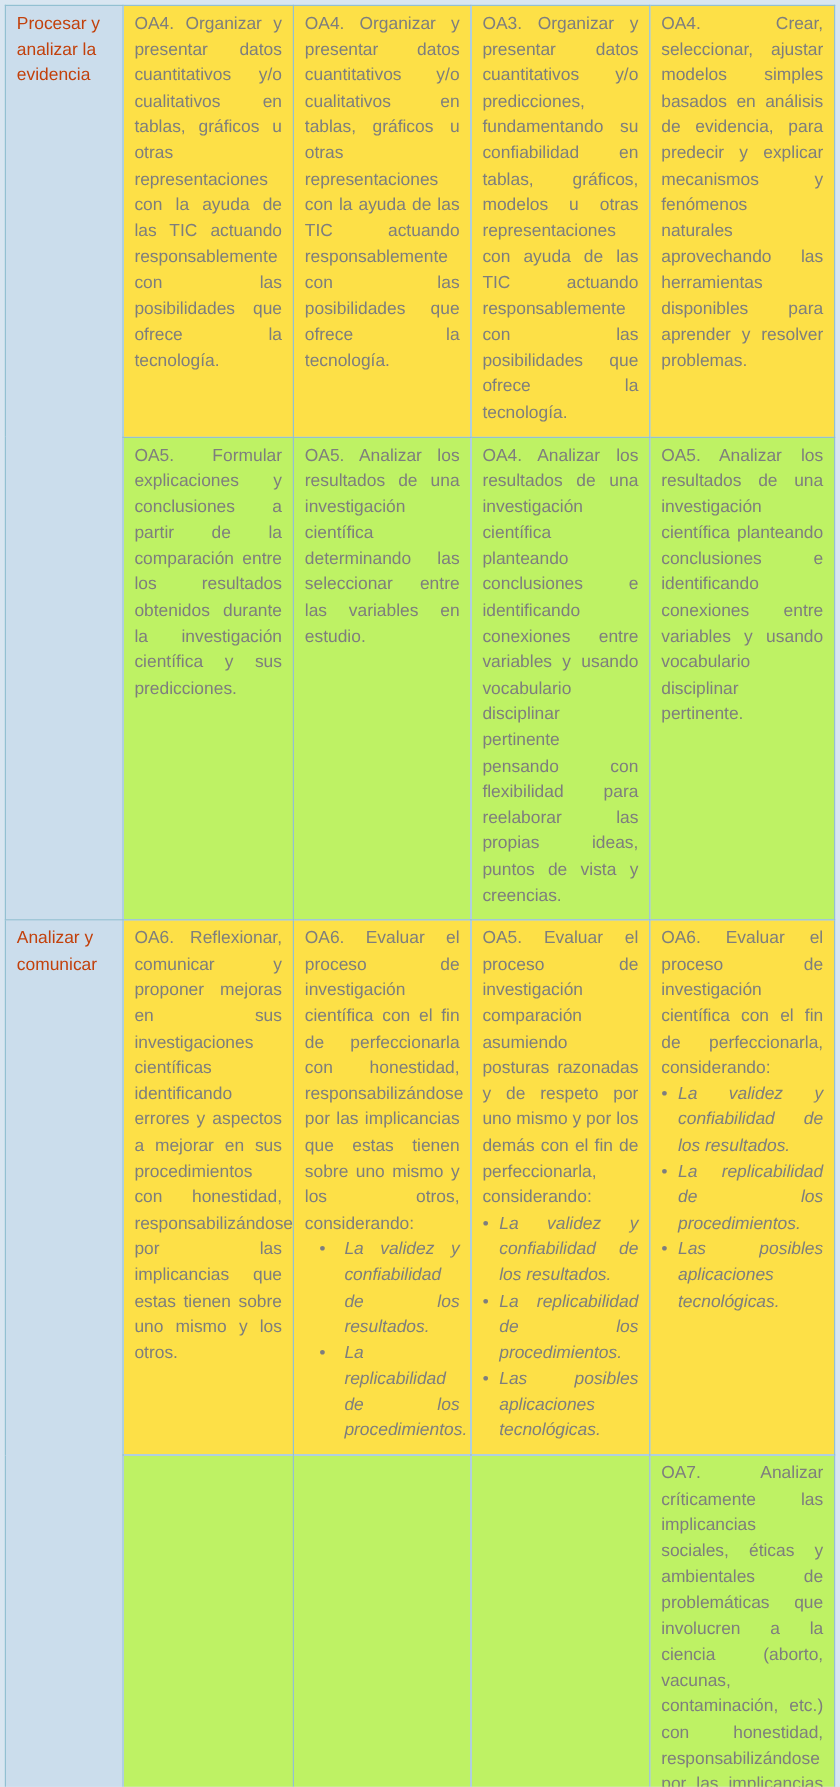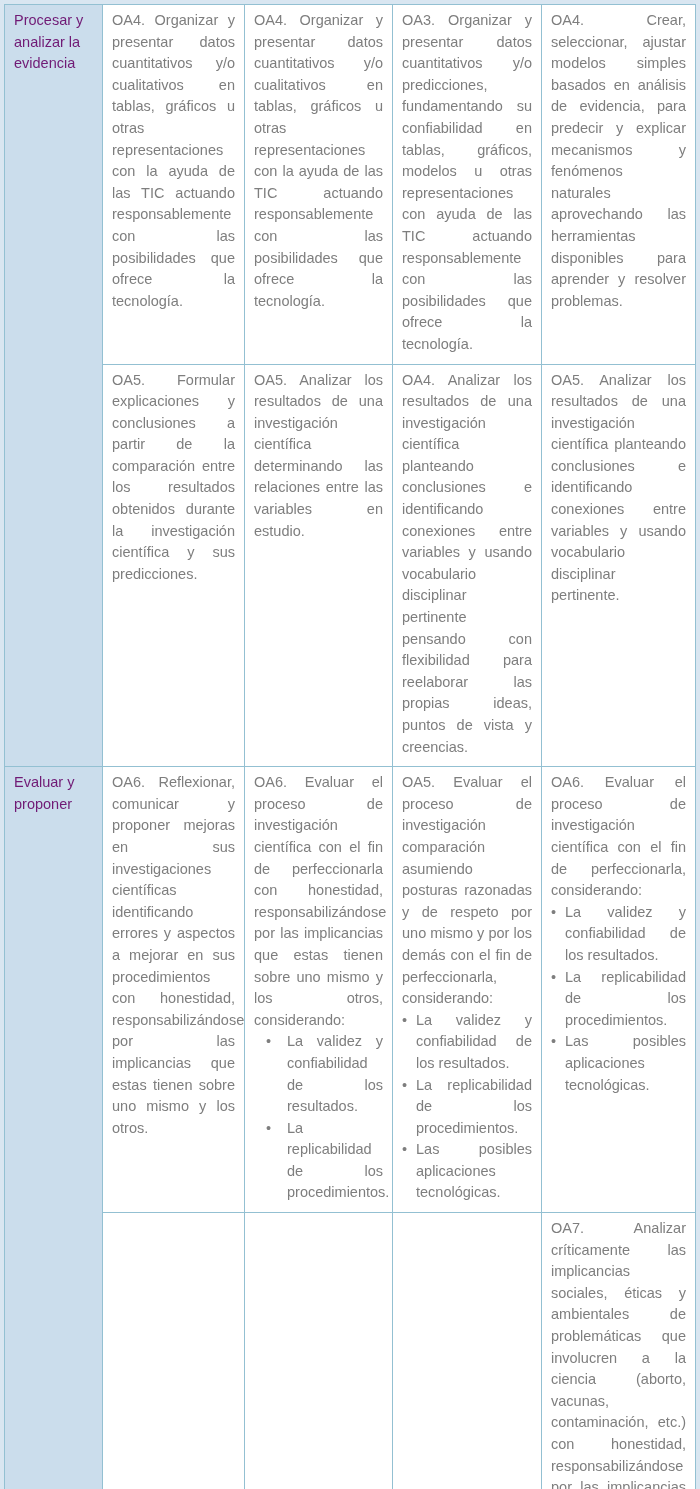--- a/index.html
+++ b/index.html
@@ -23,39 +23,40 @@
   }
   table.obj-table td {
     border: 1px solid #93c0d2;
     vertical-align: top;
     padding: 5px 9px 8px 9px;
     font-size: 14.5px;
     line-height: 21.6px;
     color: #7e7e7e;
     overflow: hidden;
   }
-  tr.row-blue td { background: #ffffff; }
-  tr.row-white td { background: #ffffff; }
+  tr.row-blue td { background: #fde047; }
+  tr.row-white td { background: #bef264; }
   td.group-hdr {
     background: #cbddec !important;
     color: #44546a;
     text-align: left;
   }
   .cell-text {
     text-align: justify;
     text-justify: inter-word;
   }
   .hdr-text {
     text-align: left;
-    color: #701a75;
+    color: #c2410c;
   }
   ul.bullets {
     list-style: none;
     margin: 0;
     padding: 0;
+    font-style: italic;
   }
   ul.bullets li {
     position: relative;
     text-align: justify;
     text-justify: inter-word;
   }
   
   ul.bullets.tight li { padding-left: 14px; }
   ul.bullets.tight li::before {
     content: "\2022";
@@ -102,33 +103,33 @@
         <td>
           <div class="cell-text">OA4. Crear, seleccionar, ajustar modelos simples basados en análisis de evidencia, para predecir y explicar mecanismos y fenómenos naturales aprovechando las herramientas disponibles para aprender y resolver problemas.</div>
         </td>
       </tr>
 
       <tr class="row-white" style="height:353px">
         <td>
           <div class="cell-text">OA5. Formular explicaciones y conclusiones a partir de la comparación entre los resultados obtenidos durante la investigación científica y sus predicciones.</div>
         </td>
         <td>
-          <div class="cell-text">OA5. Analizar los resultados de una investigación científica determinando las relaciones entre las variables en estudio.</div>
+          <div class="cell-text">OA5. Analizar los resultados de una investigación científica determinando las seleccionar entre las variables en estudio.</div>
         </td>
         <td>
           <div class="cell-text">OA4. Analizar los resultados de una investigación científica planteando conclusiones e identificando conexiones entre variables y usando vocabulario disciplinar pertinente pensando con flexibilidad para reelaborar las propias ideas, puntos de vista y creencias.</div>
         </td>
         <td>
           <div class="cell-text">OA5. Analizar los resultados de una investigación científica planteando conclusiones e identificando conexiones entre variables y usando vocabulario disciplinar pertinente.</div>
         </td>
       </tr>
 
       <tr class="row-blue" style="height:415px">
         <td class="group-hdr" rowspan="3">
-          <div class="hdr-text">Evaluar y proponer</div>
+          <div class="hdr-text">Analizar y comunicar</div>
         </td>
         <td>
           <div class="cell-text">OA6. Reflexionar, comunicar y proponer mejoras en sus investigaciones científicas identificando errores y aspectos a mejorar en sus procedimientos con honestidad, responsabilizándose por las implicancias que estas tienen sobre uno mismo y los otros.</div>
         </td>
         <td>
           <div class="cell-text">OA6. Evaluar el proceso de investigación científica con el fin de perfeccionarla con honestidad, responsabilizándose por las implicancias que estas tienen sobre uno mismo y los otros, considerando:</div>
           <ul class="bullets indent">
             <li>La validez y confiabilidad de los resultados.</li>
             <li>La replicabilidad de los procedimientos.</li>
           </ul>

